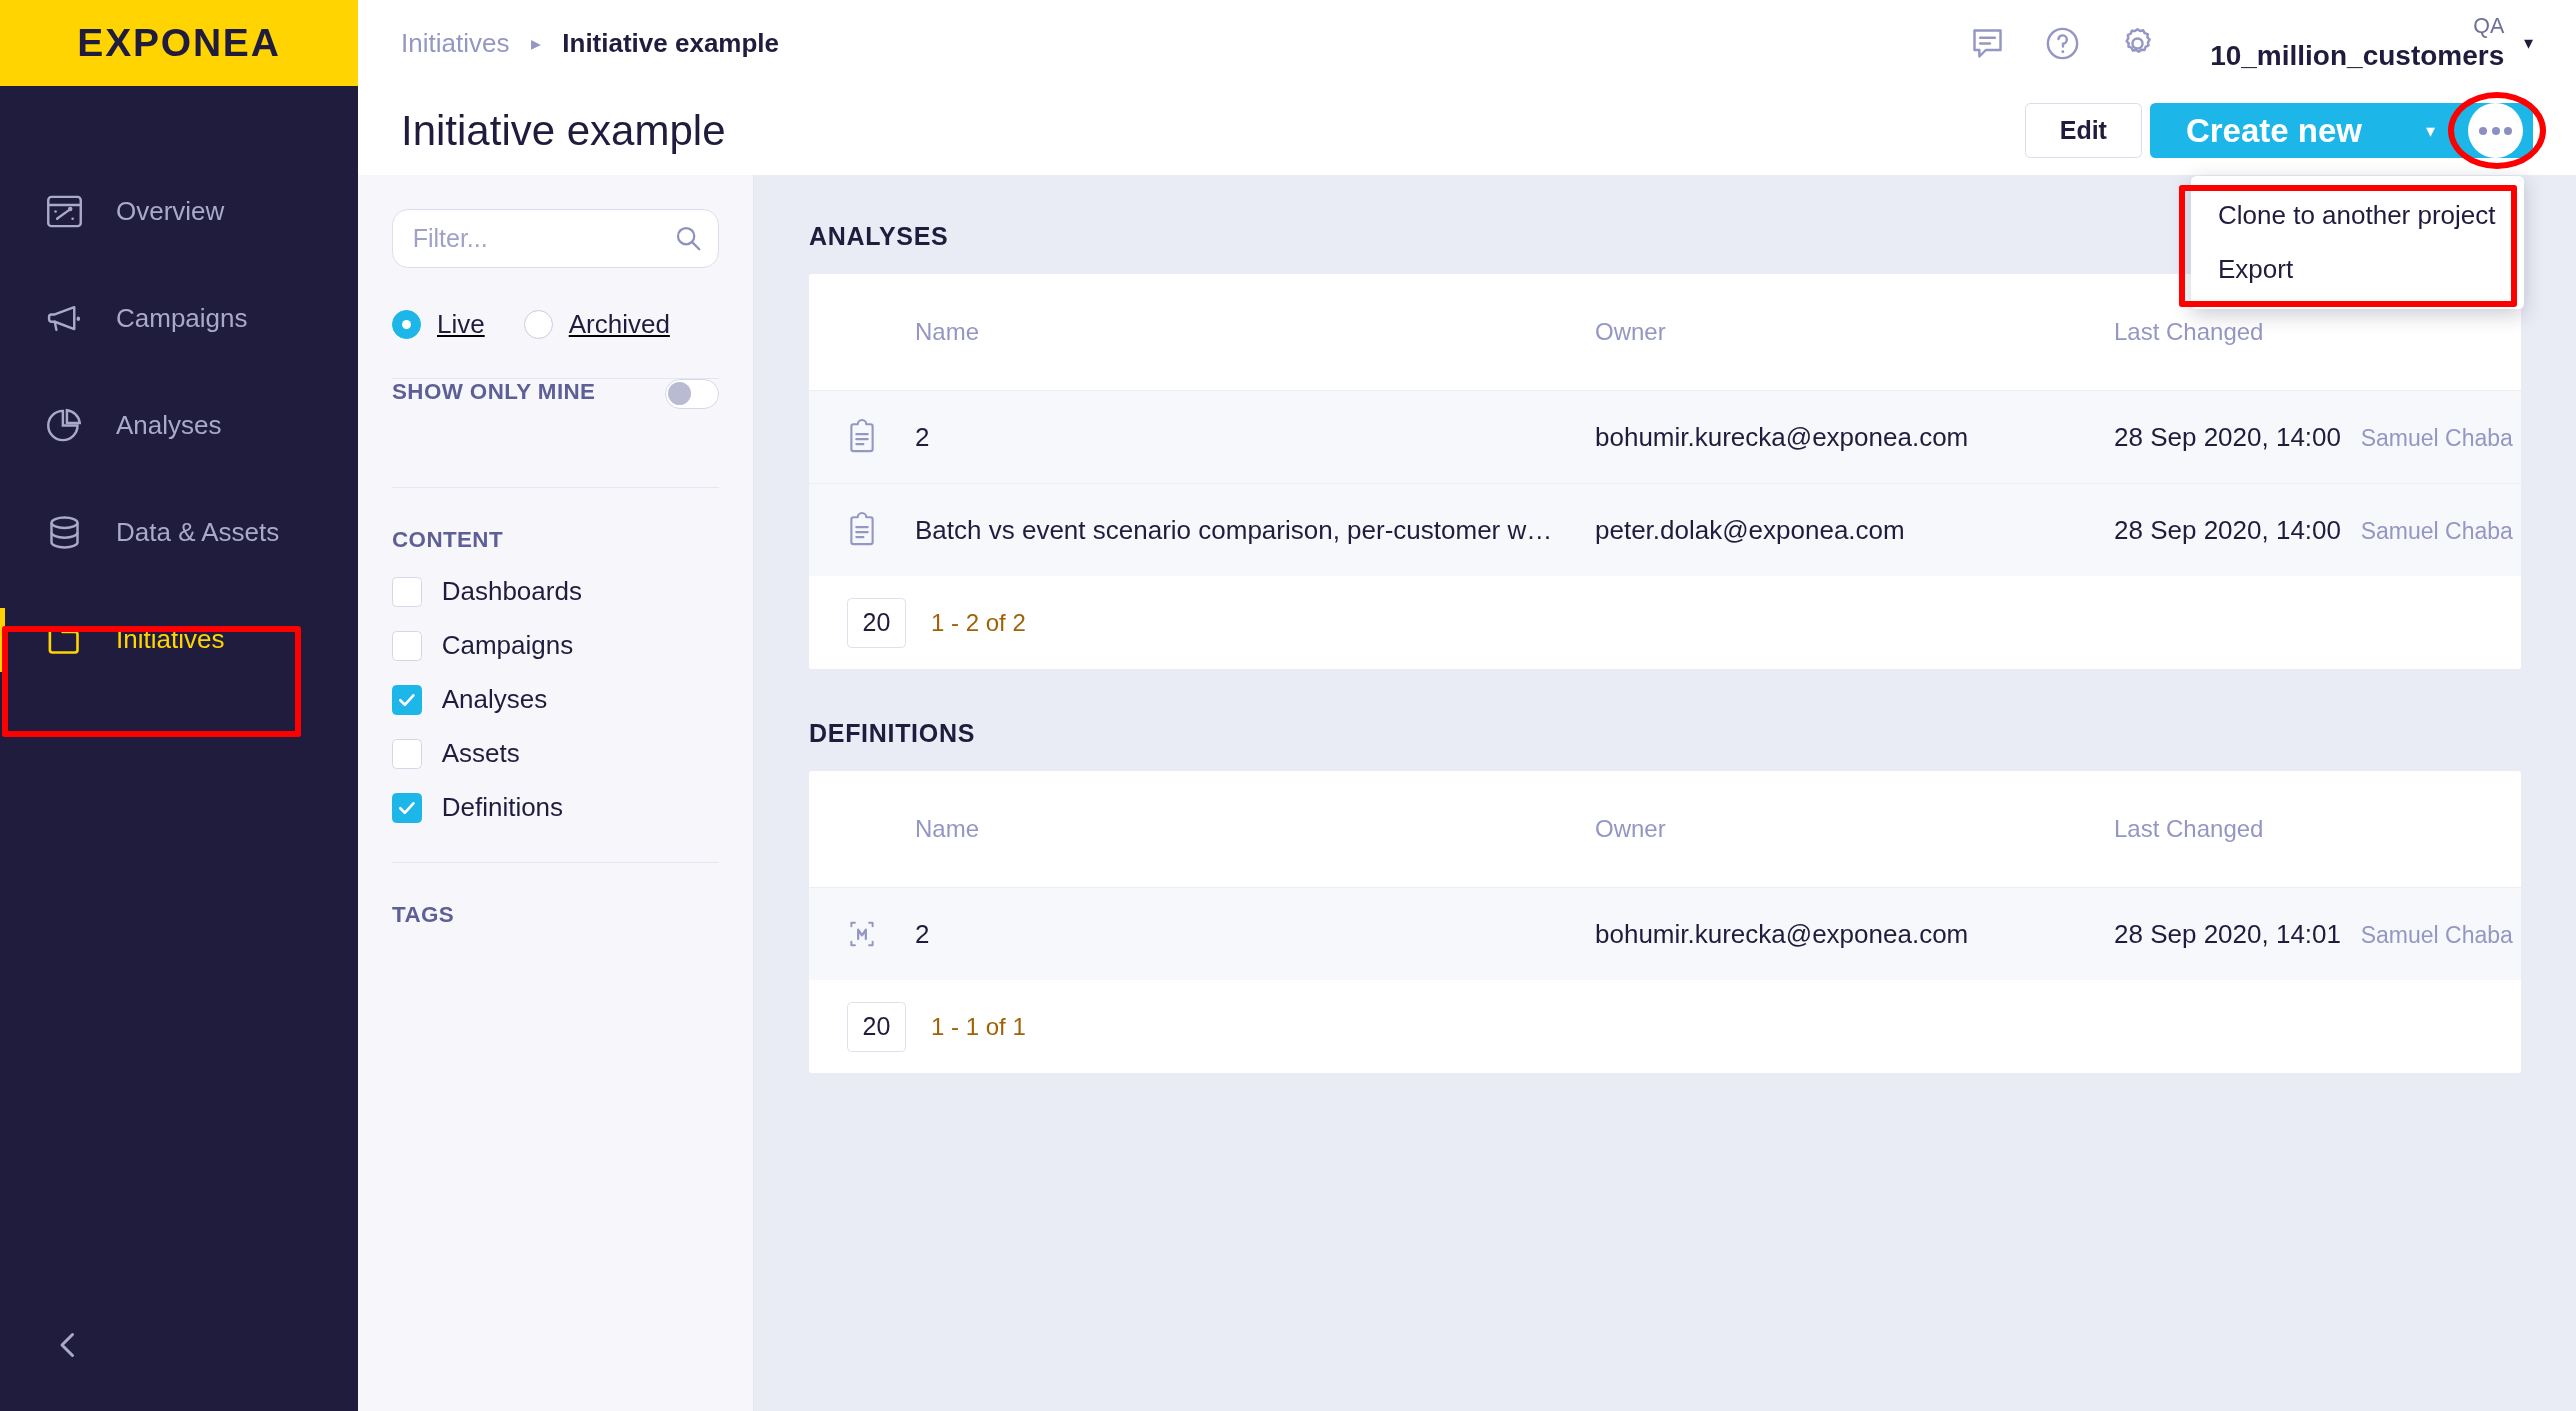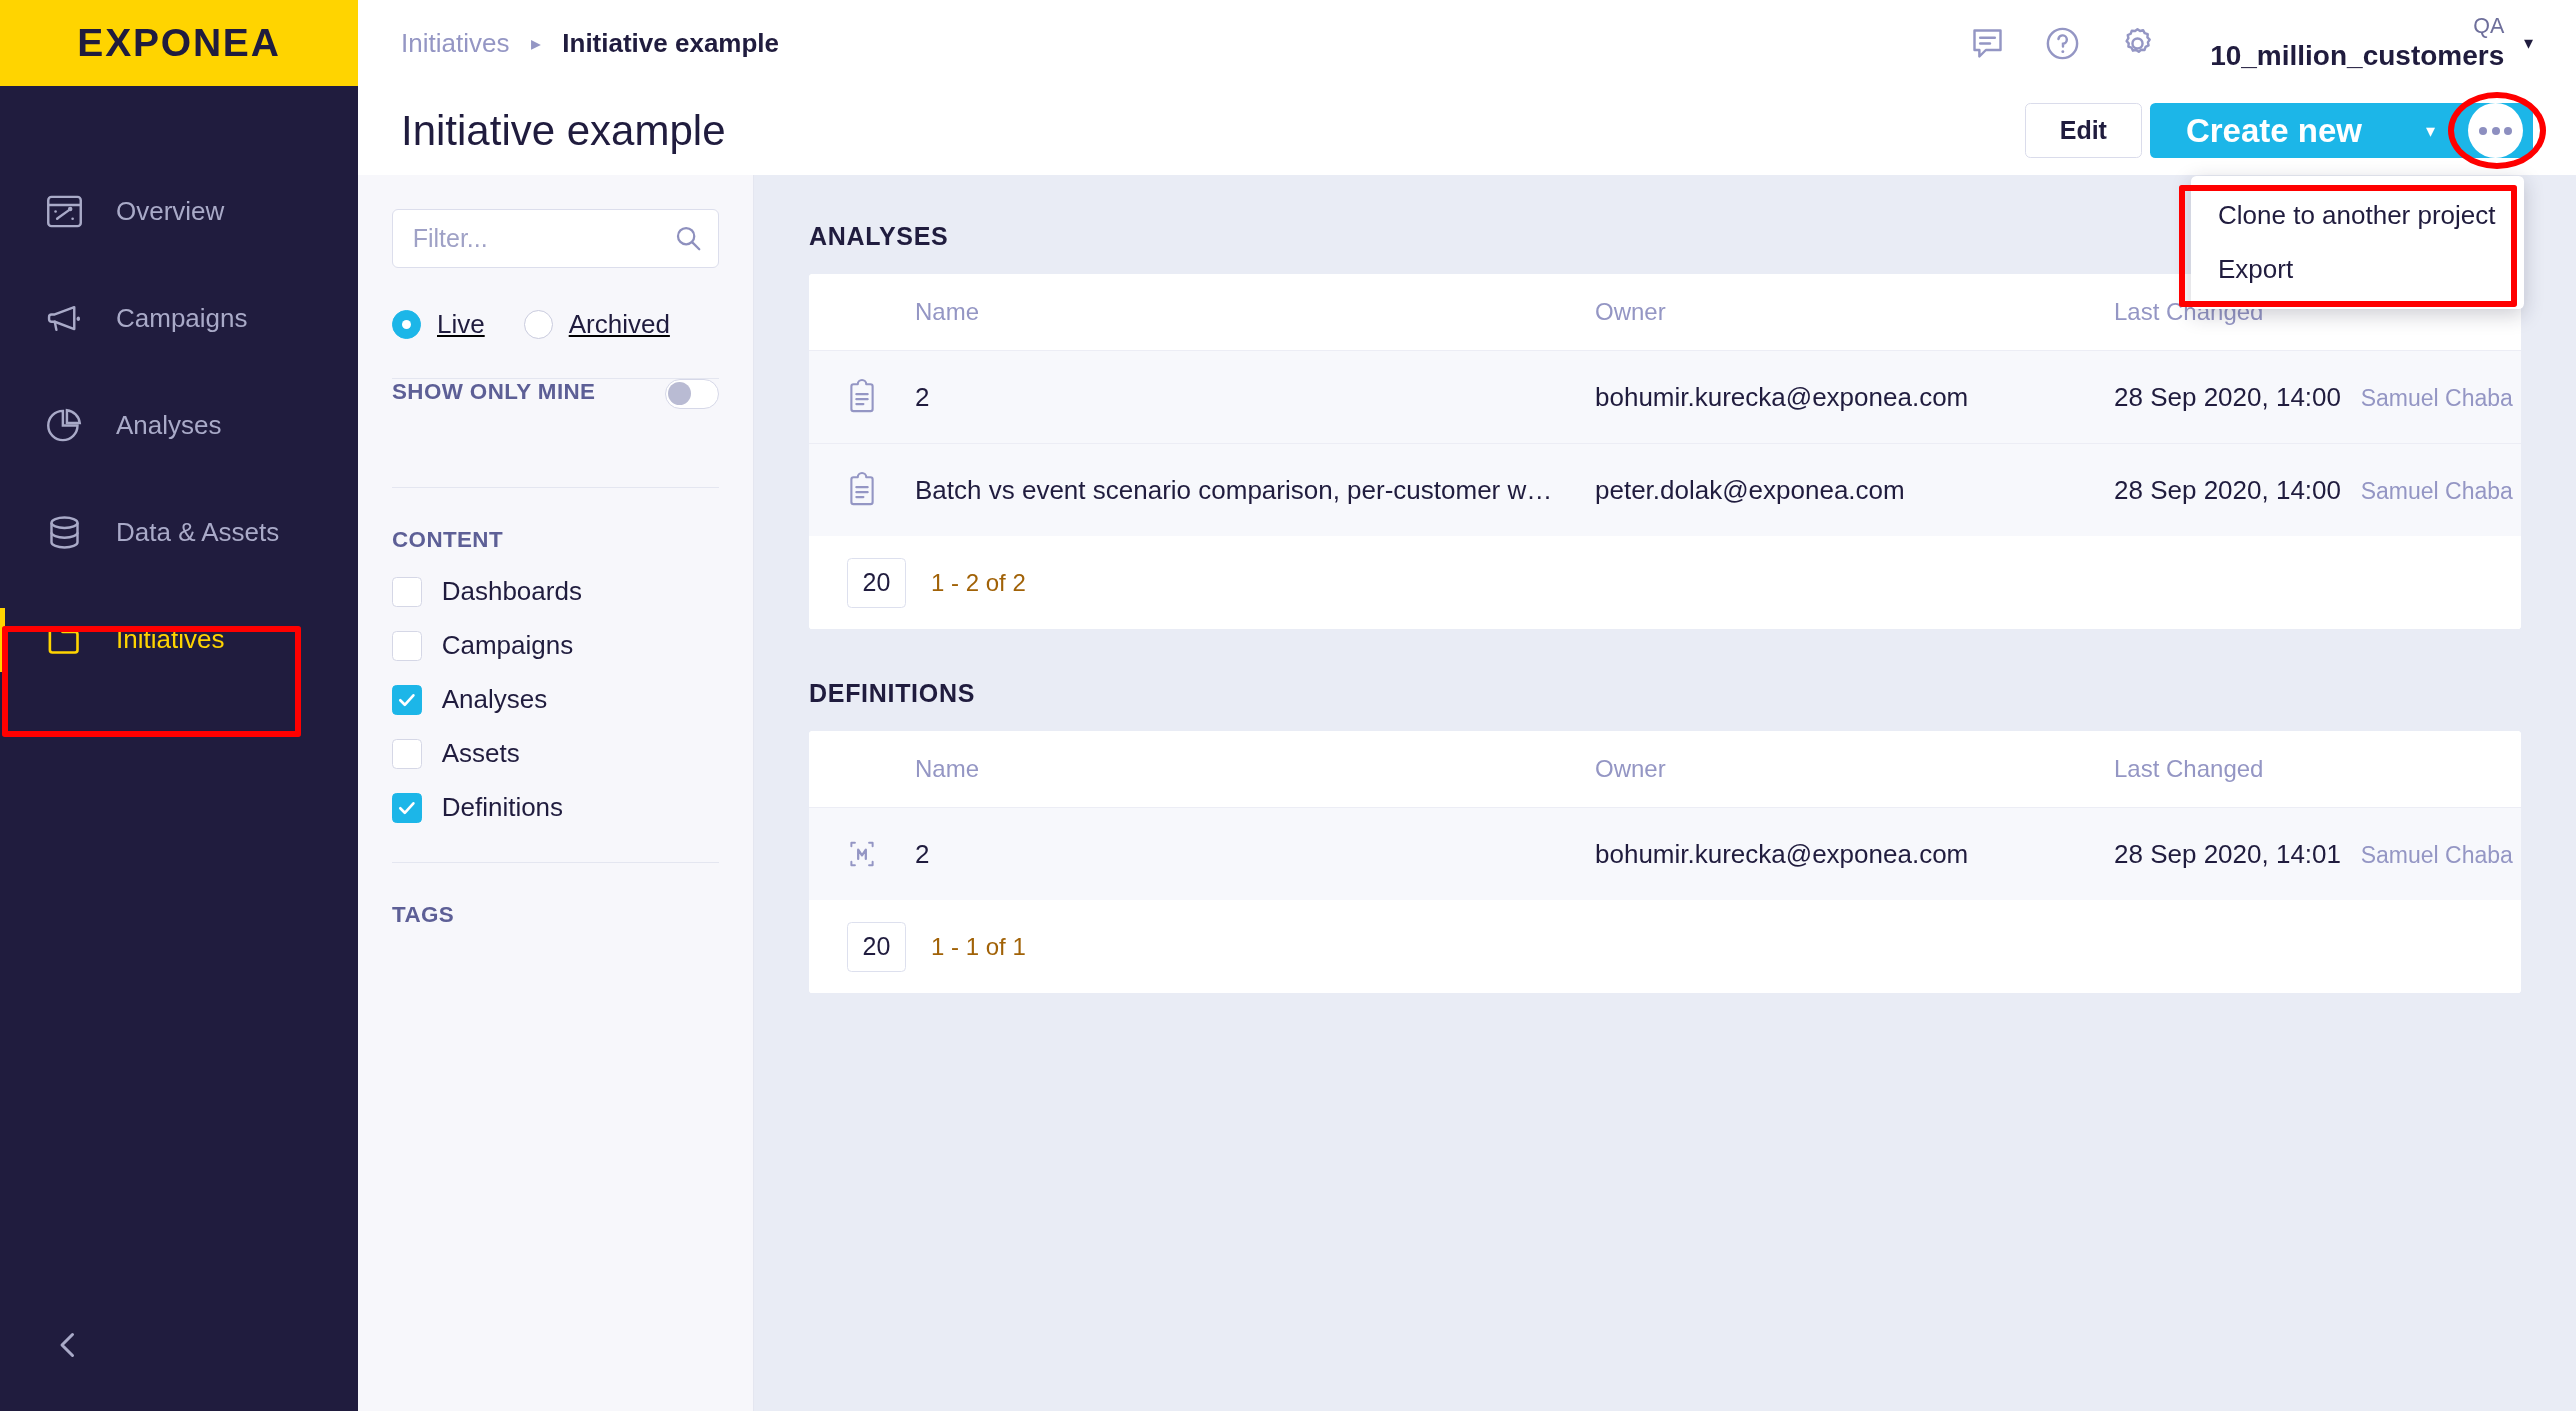--- a/index.html
+++ b/index.html
@@ -132,21 +132,21 @@
 
   
   .body { flex: 1; display: flex; min-height: 0; }
 
   .filters {
     width: 396px; flex: 0 0 396px; background: #F7F7FB;
     border-right: 1.8px solid #E4E6F0; padding: 0 34px;
   }
   .filter-input-wrap { position: relative; margin-top: 34px; }
   .filter-input {
-    width: 100%; height: 59px; border: 1.8px solid #DCDEEC; border-radius: 6px;
+    width: 100%; height: 59px; border: 1.8px solid #DCDEEC; border-radius: 16px;
     background: #ffffff; padding: 0 52px 0 19.7px; font-size: 25px;
     color: #201C3E; font-family: "Liberation Sans", sans-serif;
   }
   .filter-input::placeholder { color: #9FA1C6; }
   .search-ico { position: absolute; right: 16px; top: 14.3px; width: 30px; height: 30px; }
   .search-ico svg { width: 30px; height: 30px; }
 
   .radio-row { display: flex; align-items: center; margin-top: 41px; padding-bottom: 38px;
                border-bottom: 1.8px solid #E4E6F0; }
   .radio { display: flex; align-items: center; cursor: pointer; text-decoration: underline; }
@@ -185,21 +185,21 @@
   
   .main { flex: 1; background: #E9ECF5; padding: 47px 55px 0 55px; overflow: hidden; }
   .sec-title {
     font-size: 25px; font-weight: 700; letter-spacing: 0.7px; color: #201C3E;
     margin-bottom: 23px;
   }
   .card { background: #ffffff; border-radius: 3.6px; margin-bottom: 50px; overflow: hidden;}
   table.tbl { width: 100%; border-collapse: collapse; table-layout: fixed; }
   table.tbl th {
     text-align: left; font-size: 24px; font-weight: 400; color: #9496C4;
-    padding: 24px 0; background: #ffffff;
+    padding: 44px 0; background: #ffffff;
   }
   table.tbl td { padding: 0; background: #F7F8FC; border-top: 1.8px solid #ECEDF5; }
   .cell-pad { padding: 27px 0; font-size: 26px; color: #201C3E; }
   .col-icon { width: 106px; }
   .col-name { width: 680px; }
   .col-owner { width: 519px; }
   .col-changed { width: auto; }
   .row-icon { display: flex; align-items: center; justify-content: center; }
   .row-icon svg { width: 34px; height: 38px; }
   .name-cell { overflow: hidden; text-overflow: ellipsis; white-space: nowrap; padding-right: 18px; }

